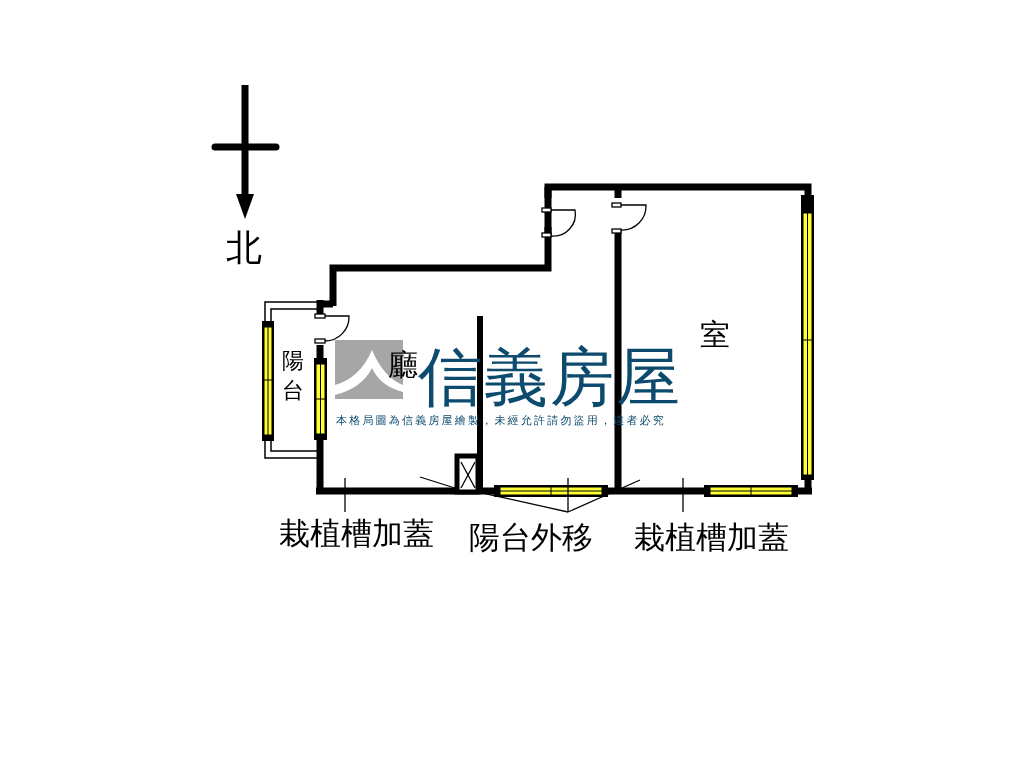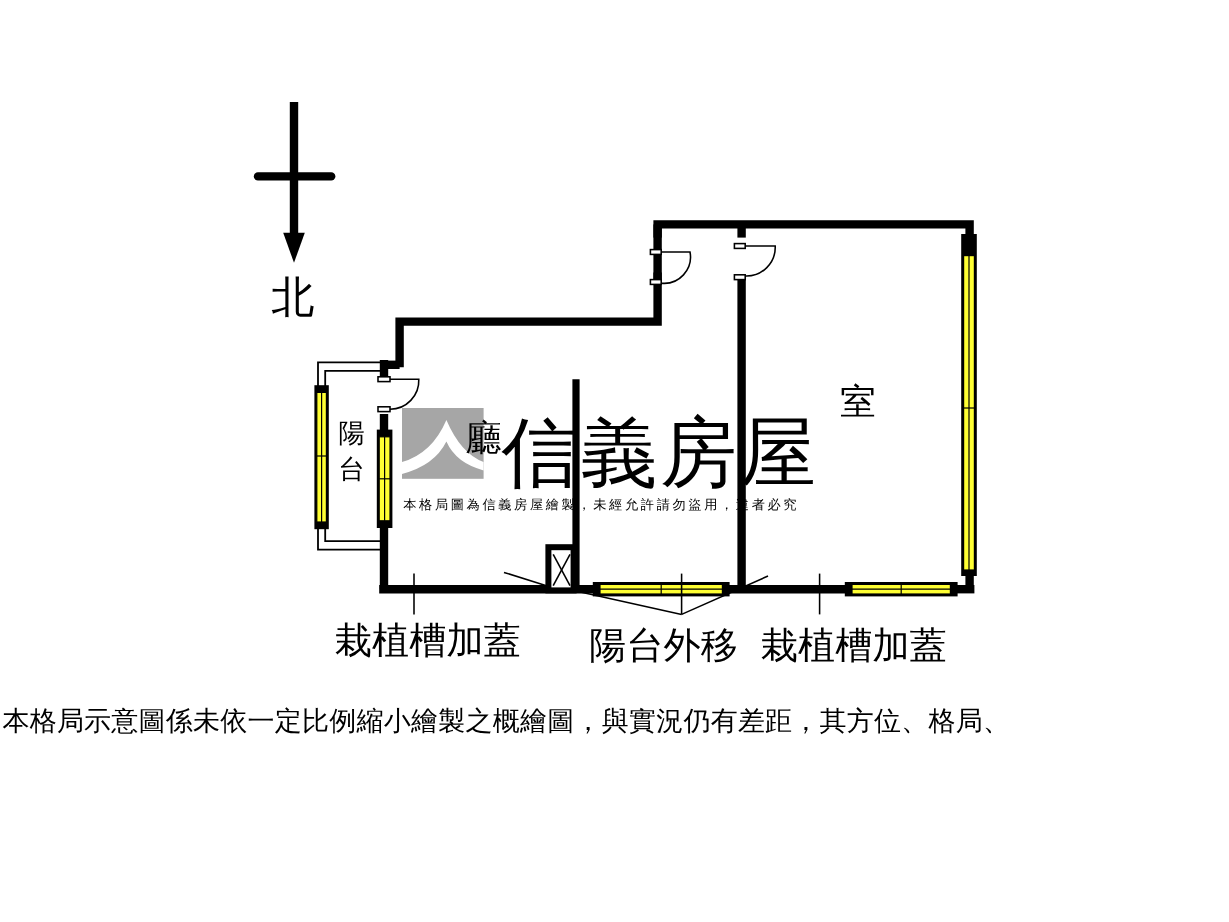--- a/index.html
+++ b/index.html
@@ -1,19 +1,19 @@
 <!DOCTYPE html>
 <html><head>
 <meta charset="utf-8">
 <style>
   html, body { margin:0; padding:0; background:#ffffff; }
   body { width:1024px; height:768px; position:relative; overflow:hidden; font-family:"DejaVu Serif", serif; }
   svg.plan { position:absolute; left:0; top:0; }
   .lbl { position:absolute; color:#000; white-space:nowrap; font-family:"DejaVu Serif", serif; }
-  .wm { position:absolute; white-space:nowrap; color:#000000; font-family:"DejaVu Sans", sans-serif; }
+  .wm { position:absolute; white-space:nowrap; color:#0c4a6e; font-family:"DejaVu Sans", sans-serif; }
   .note { position:absolute; left:2px; top:586px; width:1022px; font-size:22.5px; line-height:31.5px; color:#000; font-family:"DejaVu Serif", serif; letter-spacing:0.2px; }
   .note div { white-space:nowrap; }
 </style>
 </head>
 <body>
 
 <svg class="plan" width="1024" height="768" viewBox="0 0 1024 768" xmlns="http://www.w3.org/2000/svg">
 
   <g>
     <line x1="245" y1="85" x2="245" y2="200" stroke="#000" stroke-width="7"></line>
@@ -121,18 +121,17 @@
 
 <div class="wm" style="left:418px; top:334px; font-size:64px; letter-spacing:2px;">信義房屋</div>
 <div class="wm" style="left:336px; top:413px; font-size:11px; letter-spacing:2.2px;">本格局圖為信義房屋繪製，未經允許請勿盜用，違者必究</div>
 
 <div class="lbl" style="left:388px; top:345px; font-size:30px;">廳</div>
 <div class="lbl" style="left:700px; top:315px; font-size:30px;">室</div>
 <div class="lbl" style="left:282px; top:346px; font-size:22px;">陽</div>
 <div class="lbl" style="left:282px; top:376px; font-size:22px;">台</div>
 
 <div class="lbl" style="left:279px; top:513px; font-size:31px;">栽植槽加蓋</div>
-<div class="lbl" style="left:491px; top:517px; font-size:31px;">陽台外移</div>
+<div class="lbl" style="left:469px; top:517px; font-size:31px;">陽台外移</div>
 <div class="lbl" style="left:634px; top:517px; font-size:31px;">栽植槽加蓋</div>
 
 <div class="note">
-  <div>本格局示意圖係未依一定比例縮小繪製之概繪圖，與實況仍有差距，其方位、格局、</div>
 </div>
 
 </body></html>

